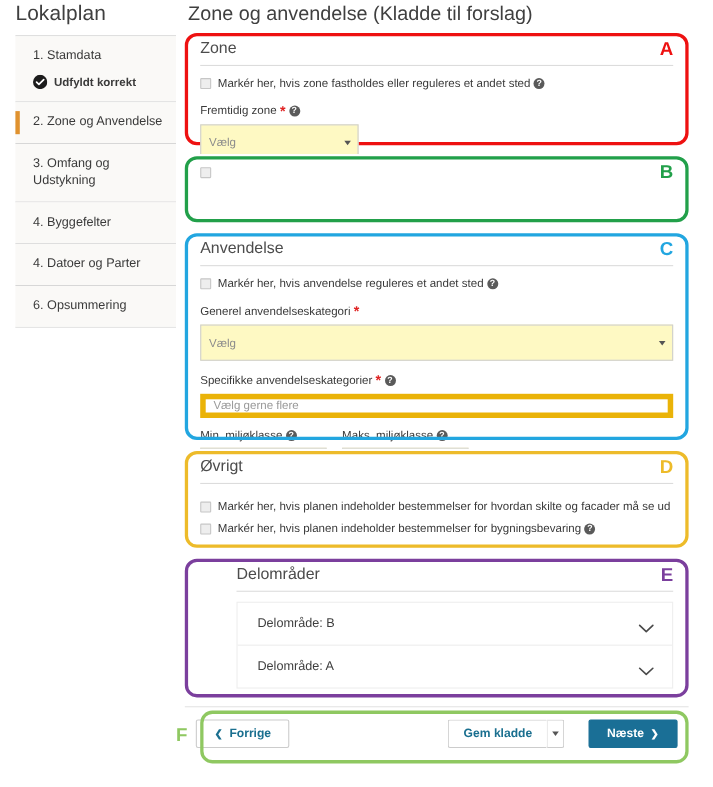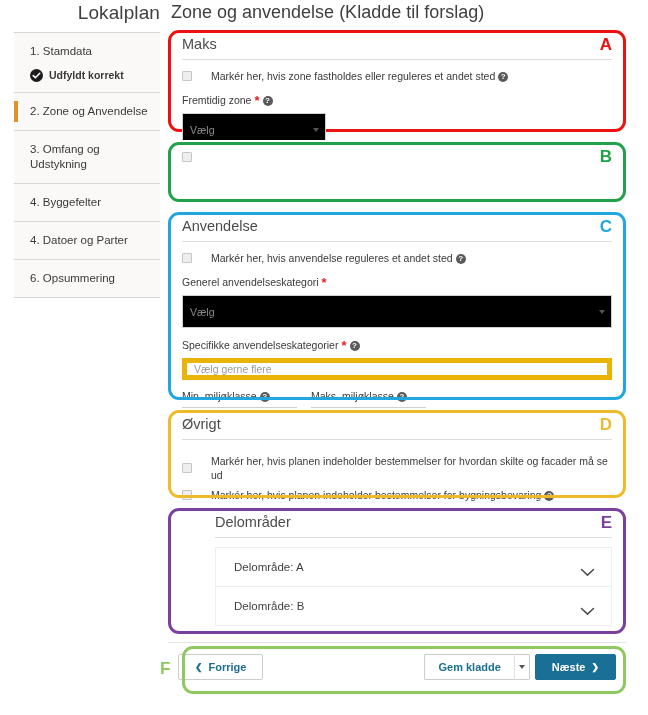--- a/index.html
+++ b/index.html
@@ -8,21 +8,21 @@
     width: 648px; height: 715px;
     background: #ffffff;
     font-family: "Liberation Sans", sans-serif;
     color: #333333;
     overflow: hidden;
   }
   #page { position: relative; width: 648px; height: 715px; background:#fff; }
 
   
   .topbar { display:flex; align-items:flex-start; height:28px; padding-top:2px; }
-  .app-title { width:160px; padding-left:14px; font-size:19px; color:#3f3f3f; font-weight:400; letter-spacing:.1px;text-align:right; }
+  .app-title { width:160px; padding-left:14px; font-size:19px; color:#3f3f3f; font-weight:400; letter-spacing:.1px; }
   .page-title { font-size:18px; color:#3f3f3f; font-weight:400; padding-left:11px; }
 
   
   .body-area { position:relative; display:flex; }
 
   
   .sidebar { width:160px; flex:0 0 160px; padding-left:14px; padding-top:4px; }
   .side-sep { height:1px; background:#d7d7d7; margin:0 0 0 0; }
   .side-item { background:#faf9f7; padding:11px 6px 11px 16px; position:relative; }
   .side-label { font-size:11.5px; color:#3a3a3a; line-height:15px; }
@@ -49,36 +49,36 @@
   }
 
   
   .ring { position:absolute; border-radius:11px; pointer-events:none; }
   .ring-letter {
     position:absolute; font-weight:bold; font-size:17px;
     font-family:"Liberation Sans", sans-serif; line-height:1;
   }
 
   
-  .cb-row { display:flex; align-items:center; gap:19px; margin:4px 0 6px 0; }
+  .cb-row { display:flex; align-items:center; gap:6px; margin:4px 0 6px 0; }
   .cb {
     width:10px; height:10px; flex:0 0 10px;
     border:1px solid #c6c6c6; background:#eeeeee; border-radius:1px;
   }
   .cb-label { font-size:10.5px; color:#3a3a3a; line-height:14px; }
   .helpicon {
     display:inline-block; width:10px; height:10px; border-radius:50%;
     background:#5a5a5a; color:#fff; font-size:8px; line-height:10px;
     text-align:center; vertical-align:1px; margin-left:3px; font-weight:bold;
   }
   .field { margin-top:10px; }
   .field-label { font-size:10.5px; color:#3a3a3a; margin-bottom:5px; }
   .req { color:#e02424; font-weight:bold; font-size:13px; vertical-align:-1px; margin-left:3px; }
   .select {
-    position:relative; height:33px; border:1px solid #cfcfcf; background:#000000;
+    position:relative; height:33px; border:1px solid #cfcfcf; background:#fef9c3;
     display:flex; align-items:center; padding:0 18px 0 7px;
     font-size:10.5px; color:#8c8c8c;
   }
   .select .caret {
     position:absolute; right:6px; top:50%; margin-top:-2px;
     width:0; height:0; border-left:3px solid transparent; border-right:3px solid transparent;
     border-top:4px solid #555;
   }
   .sel-sm { width:144px; }
   .sel-full { width:100%; }
@@ -103,21 +103,21 @@
   .footer-wrap { position:relative; margin:0 14px 0 8px; }
   .footer {
     display:flex; align-items:center; justify-content:space-between;
     padding:11px 10px 11px 10px; border-top:1px solid #e4e4e4; background:#fff;
   }
   .btn-prev {
     border:1px solid #cccccc; background:#fff; color:#1a6f8f;
     font-size:11px; font-weight:bold; padding:6px 16px; border-radius:2px;
     display:flex; align-items:center; gap:6px;
   }
-  .btn-right { display:flex; align-items:stretch; gap:5px; }
+  .btn-right { display:flex; align-items:stretch; gap:22px; }
   .btn-draft {
     border:1px solid #cccccc; background:#fff; color:#1a6f8f;
     font-size:11px; font-weight:bold; padding:6px 13px; border-radius:2px 0 0 2px;
     border-right:none;
   }
   .btn-caret {
     border:1px solid #cccccc; background:#fff; width:16px; border-radius:0 2px 2px 0;
     display:flex; align-items:center; justify-content:center; border-left:1px solid #e0e0e0;
   }
   .split { display:flex; }
@@ -185,21 +185,21 @@
 
       <div class="sidebar-tail"></div>
     </div>
 
     <div class="main">
 
       <div class="group" style="height:106px;">
         <div class="ring" style="left:0;top:2px;right:0;bottom:2px;border:3px solid #ee1111;"></div>
         <div class="ring-letter" style="right:14px;top:8px;color:#ee1111;">A</div>
         <div class="panel">
-          <div class="panel-title">Maks</div>
+          <div class="panel-title">Zone</div>
           <div class="cb-row">
             <span class="cb"></span>
             <span class="cb-label"><span>Markér her, hvis zone fastholdes eller reguleres et andet sted</span><span class="helpicon">?</span></span>
           </div>
           <div class="field">
             <div class="field-label"><span>Fremtidig zone</span><span class="req">*</span><span class="helpicon">?</span></div>
             <div class="select sel-sm">
               <span>Vælg</span>
               <span class="caret"></span>
             </div>
@@ -274,29 +274,29 @@
         </div>
       </div>
 
       <div class="group" style="height:130px;margin-top:6px;">
         <div class="ring" style="left:0;top:2px;right:0;bottom:2px;border:3px solid #7b3f9d;"></div>
         <div class="ring-letter" style="right:14px;top:8px;color:#7b3f9d;">E</div>
         <div class="panel" style="padding-bottom:4px;padding-left:47px;">
           <div class="panel-title">Delområder</div>
           <div class="accordion">
             <div class="acc-row">
-              <span class="acc-label">Delområde: A</span>
+              <span class="acc-label">Delområde: B</span>
               <span class="chev">
                 <svg viewBox="0 0 20 12" width="15" height="9">
                     <path d="M2 2 L10 9.5 L18 2" stroke="#4a4a4a" stroke-width="2" fill="none" stroke-linecap="round" stroke-linejoin="round"></path>
                   </svg>
               </span>
             </div>
             <div class="acc-row">
-              <span class="acc-label">Delområde: B</span>
+              <span class="acc-label">Delområde: A</span>
               <span class="chev">
                 <svg viewBox="0 0 20 12" width="15" height="9">
                     <path d="M2 2 L10 9.5 L18 2" stroke="#4a4a4a" stroke-width="2" fill="none" stroke-linecap="round" stroke-linejoin="round"></path>
                   </svg>
               </span>
             </div>
           </div>
         </div>
       </div>
 

